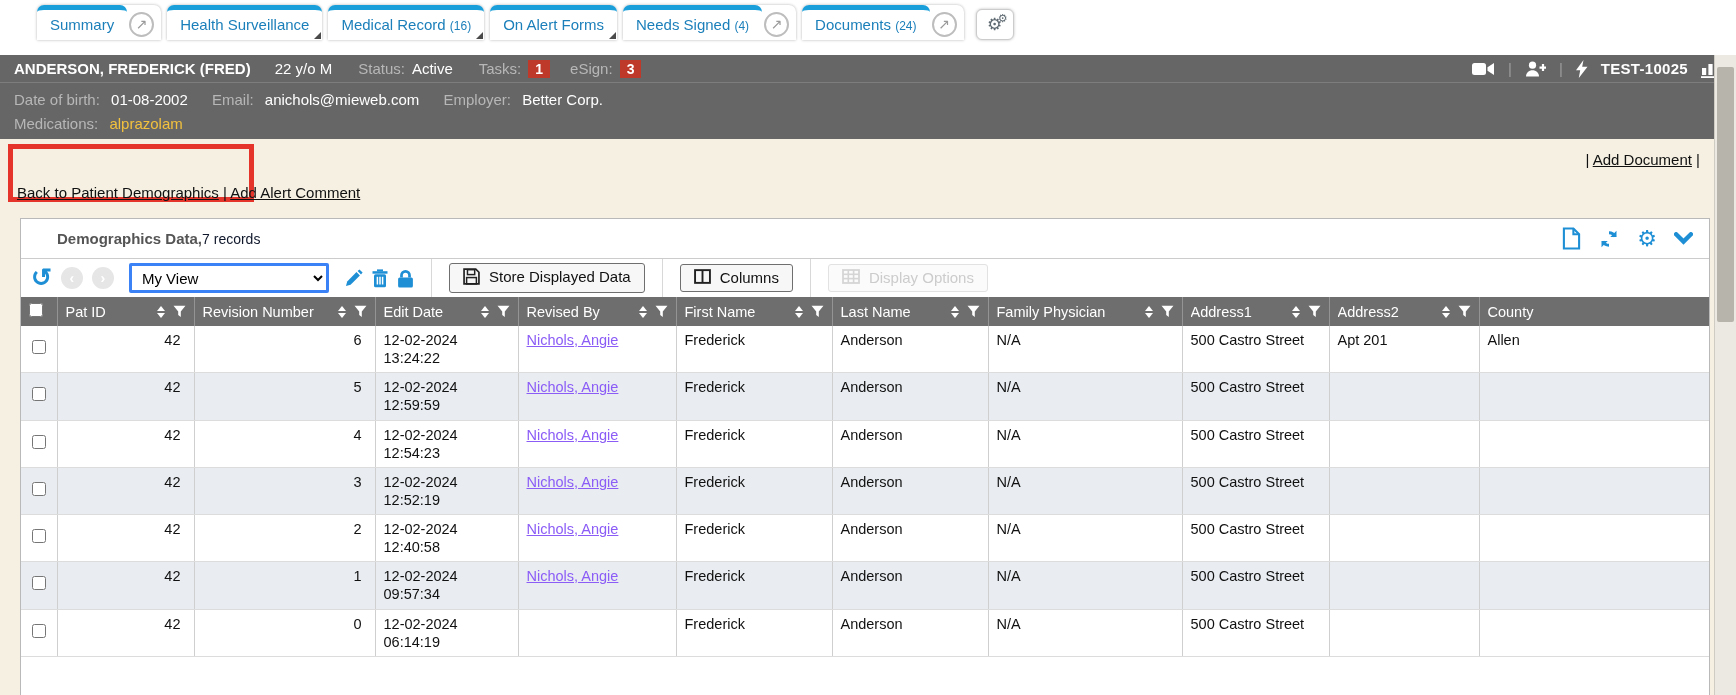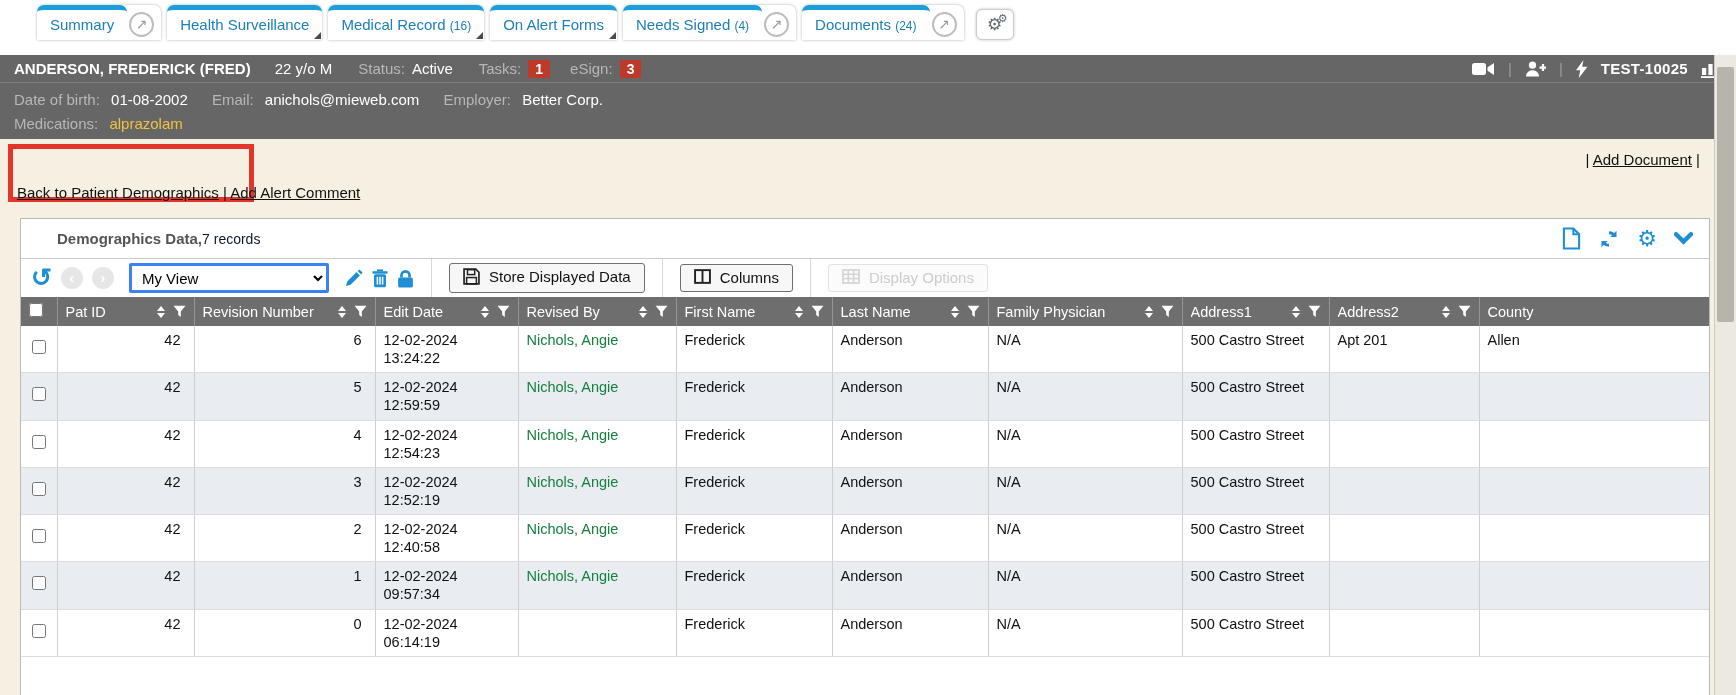--- a/index.html
+++ b/index.html
@@ -82,21 +82,21 @@
   .sorticon i { display:block; width:0; height:0; border-left:4px solid transparent; border-right:4px solid transparent; }
   .sorticon .up { border-bottom:5px solid #fff; }
   .sorticon .dn { border-top:5px solid #fff; }
   .filtericon { cursor:pointer; display:flex; }
   .grid td { padding:5px 8px; border-right:1px solid #cfcfcf; border-bottom:1px solid #dcdcdc;
              vertical-align:top; color:#111; line-height:1.25; }
   .grid td:last-child { border-right:none; }
   .grid tr.alt { background:#e9edf2; }
   td.cbcell, th.cbcell { text-align:center; vertical-align:middle; padding:4px 2px; }
   td.num { text-align:right; padding-right:13px; }
-  a.revlink { color:#15803d; cursor:pointer; }
+  a.revlink { color:#8b5cf6; text-decoration:underline; cursor:pointer; }
   input[type=checkbox] { width:14px; height:14px; cursor:pointer; }
   .tfooter { padding:39px 0 0 10px; }
 
   
   .vscroll { position:absolute; top:55px; right:0; width:22px; bottom:0; background:#ebe9e2;
              border-left:1px solid #cfccc4; }
   .vthumb { position:absolute; top:12px; left:2px; right:2px; height:255px; background:#b7b4ac; border-radius:2px; }
 </style>
 </head>
 <body>

